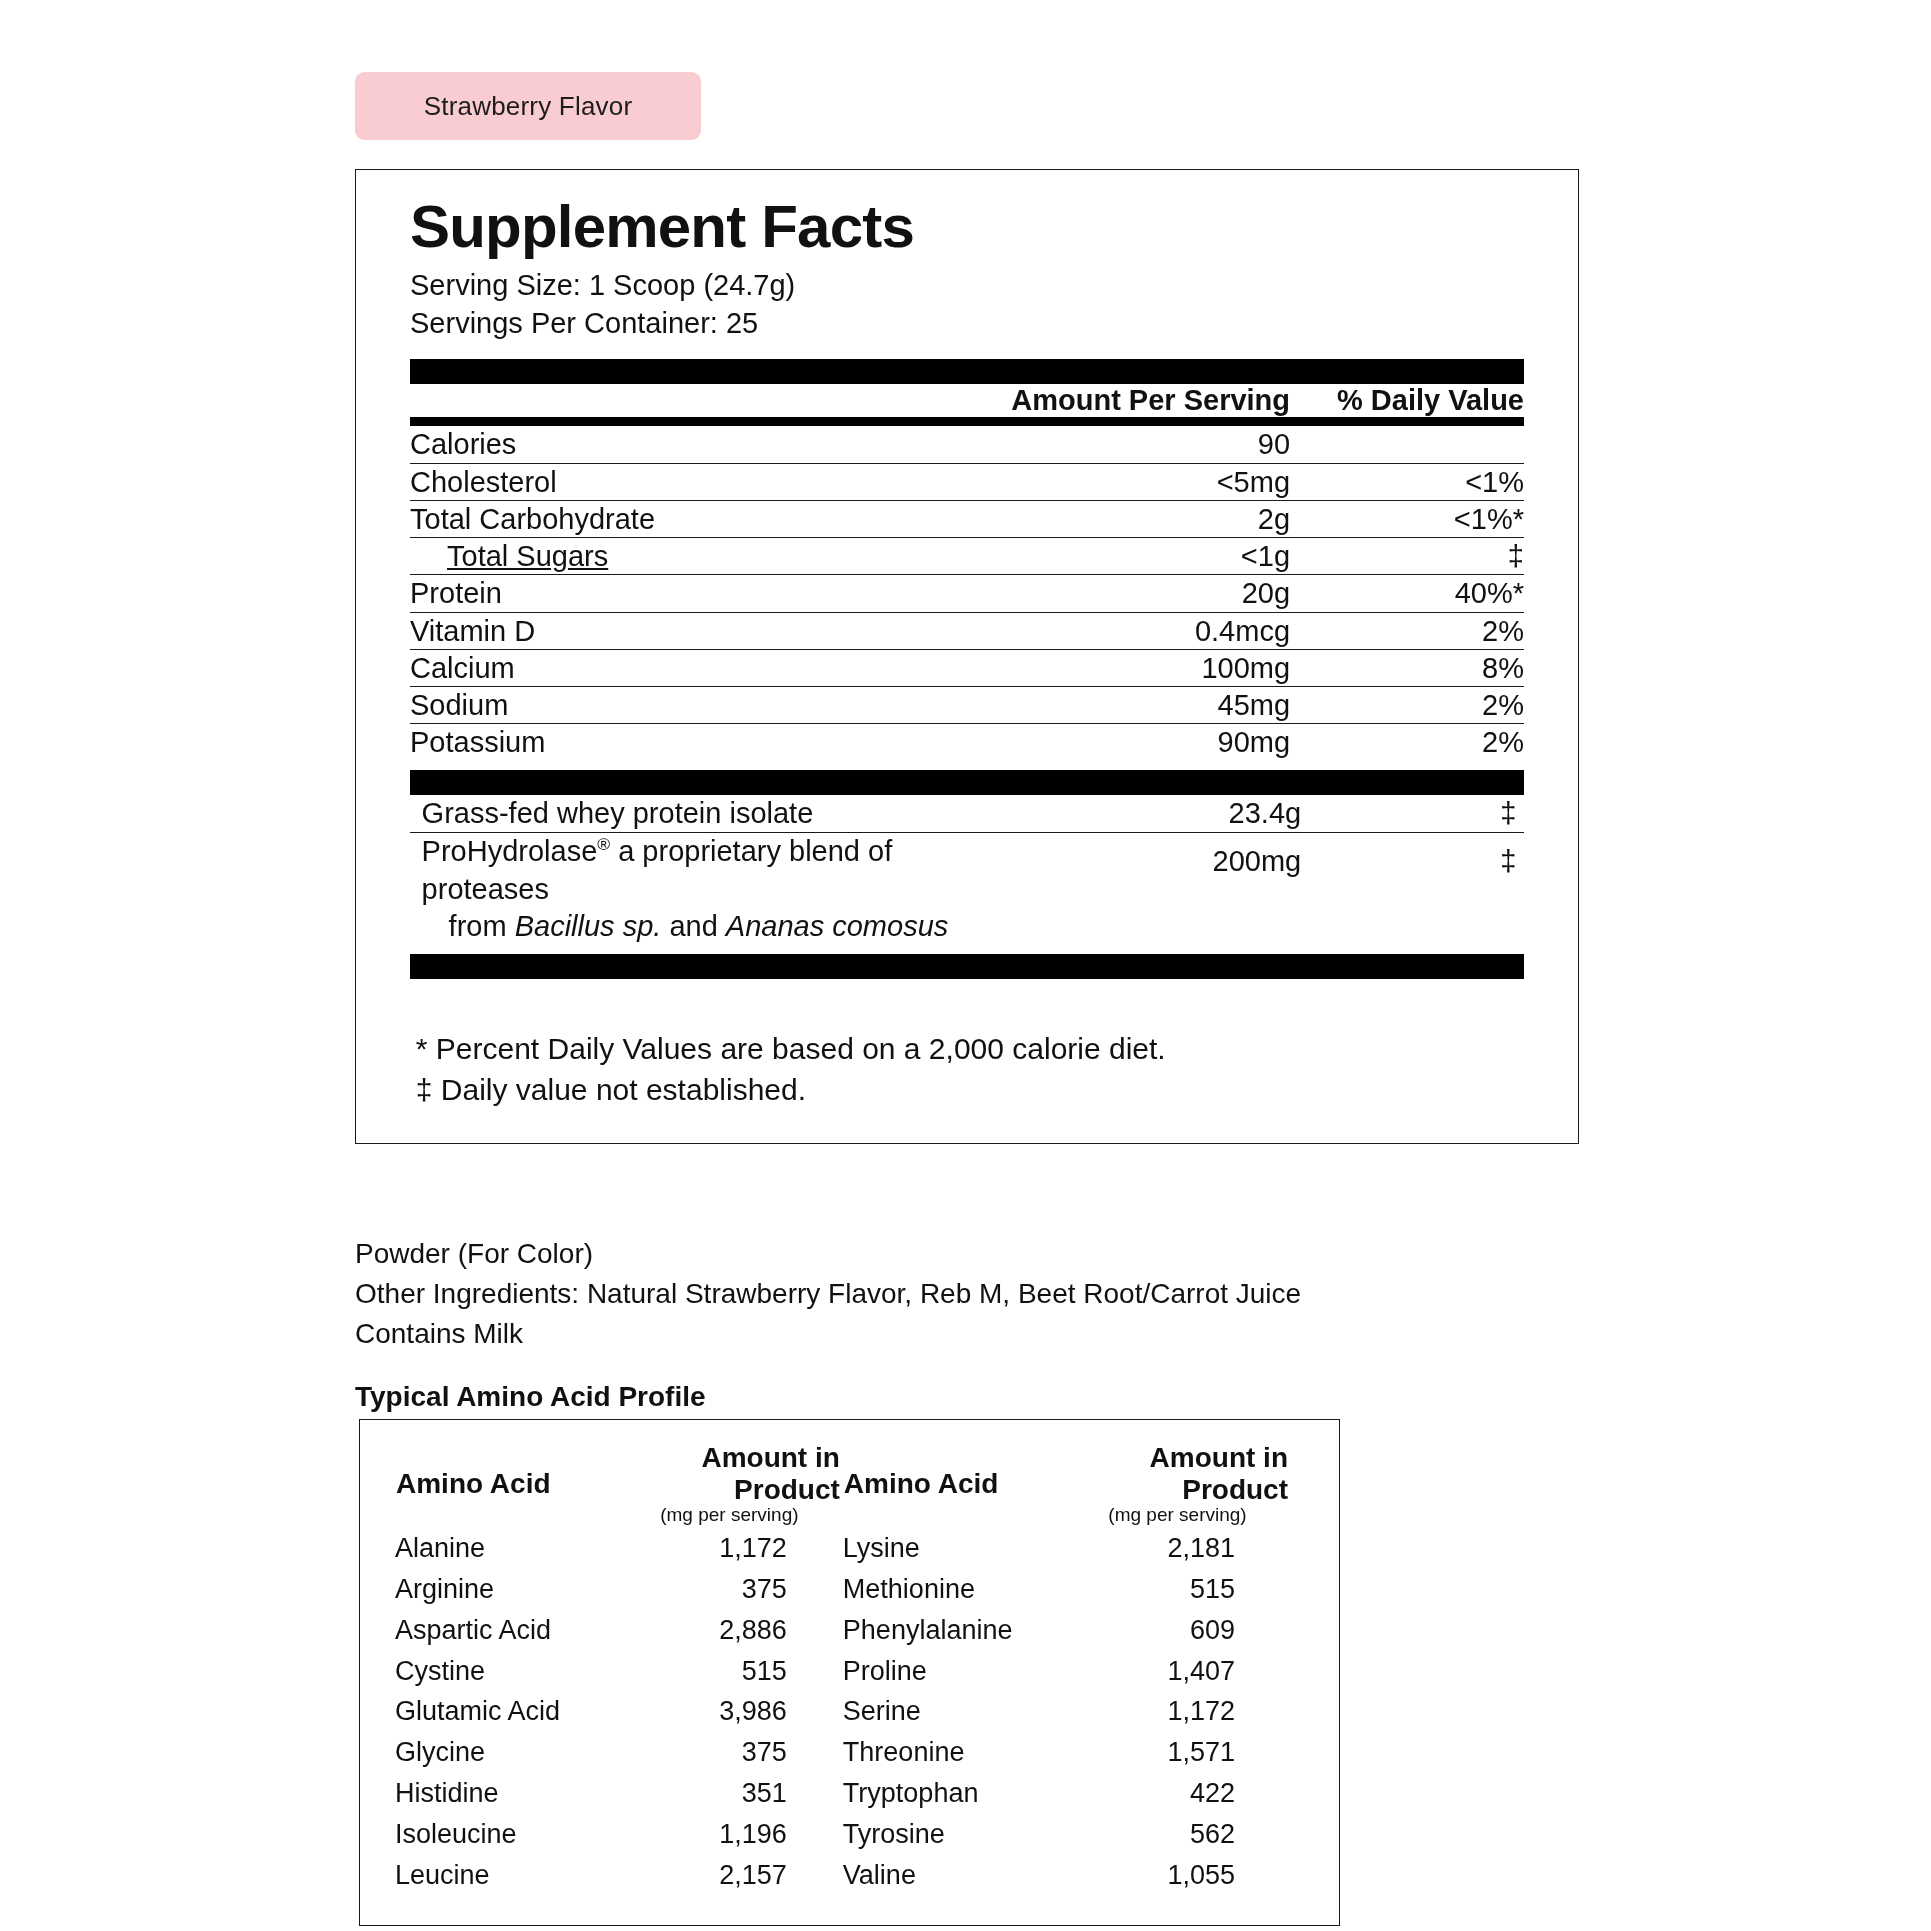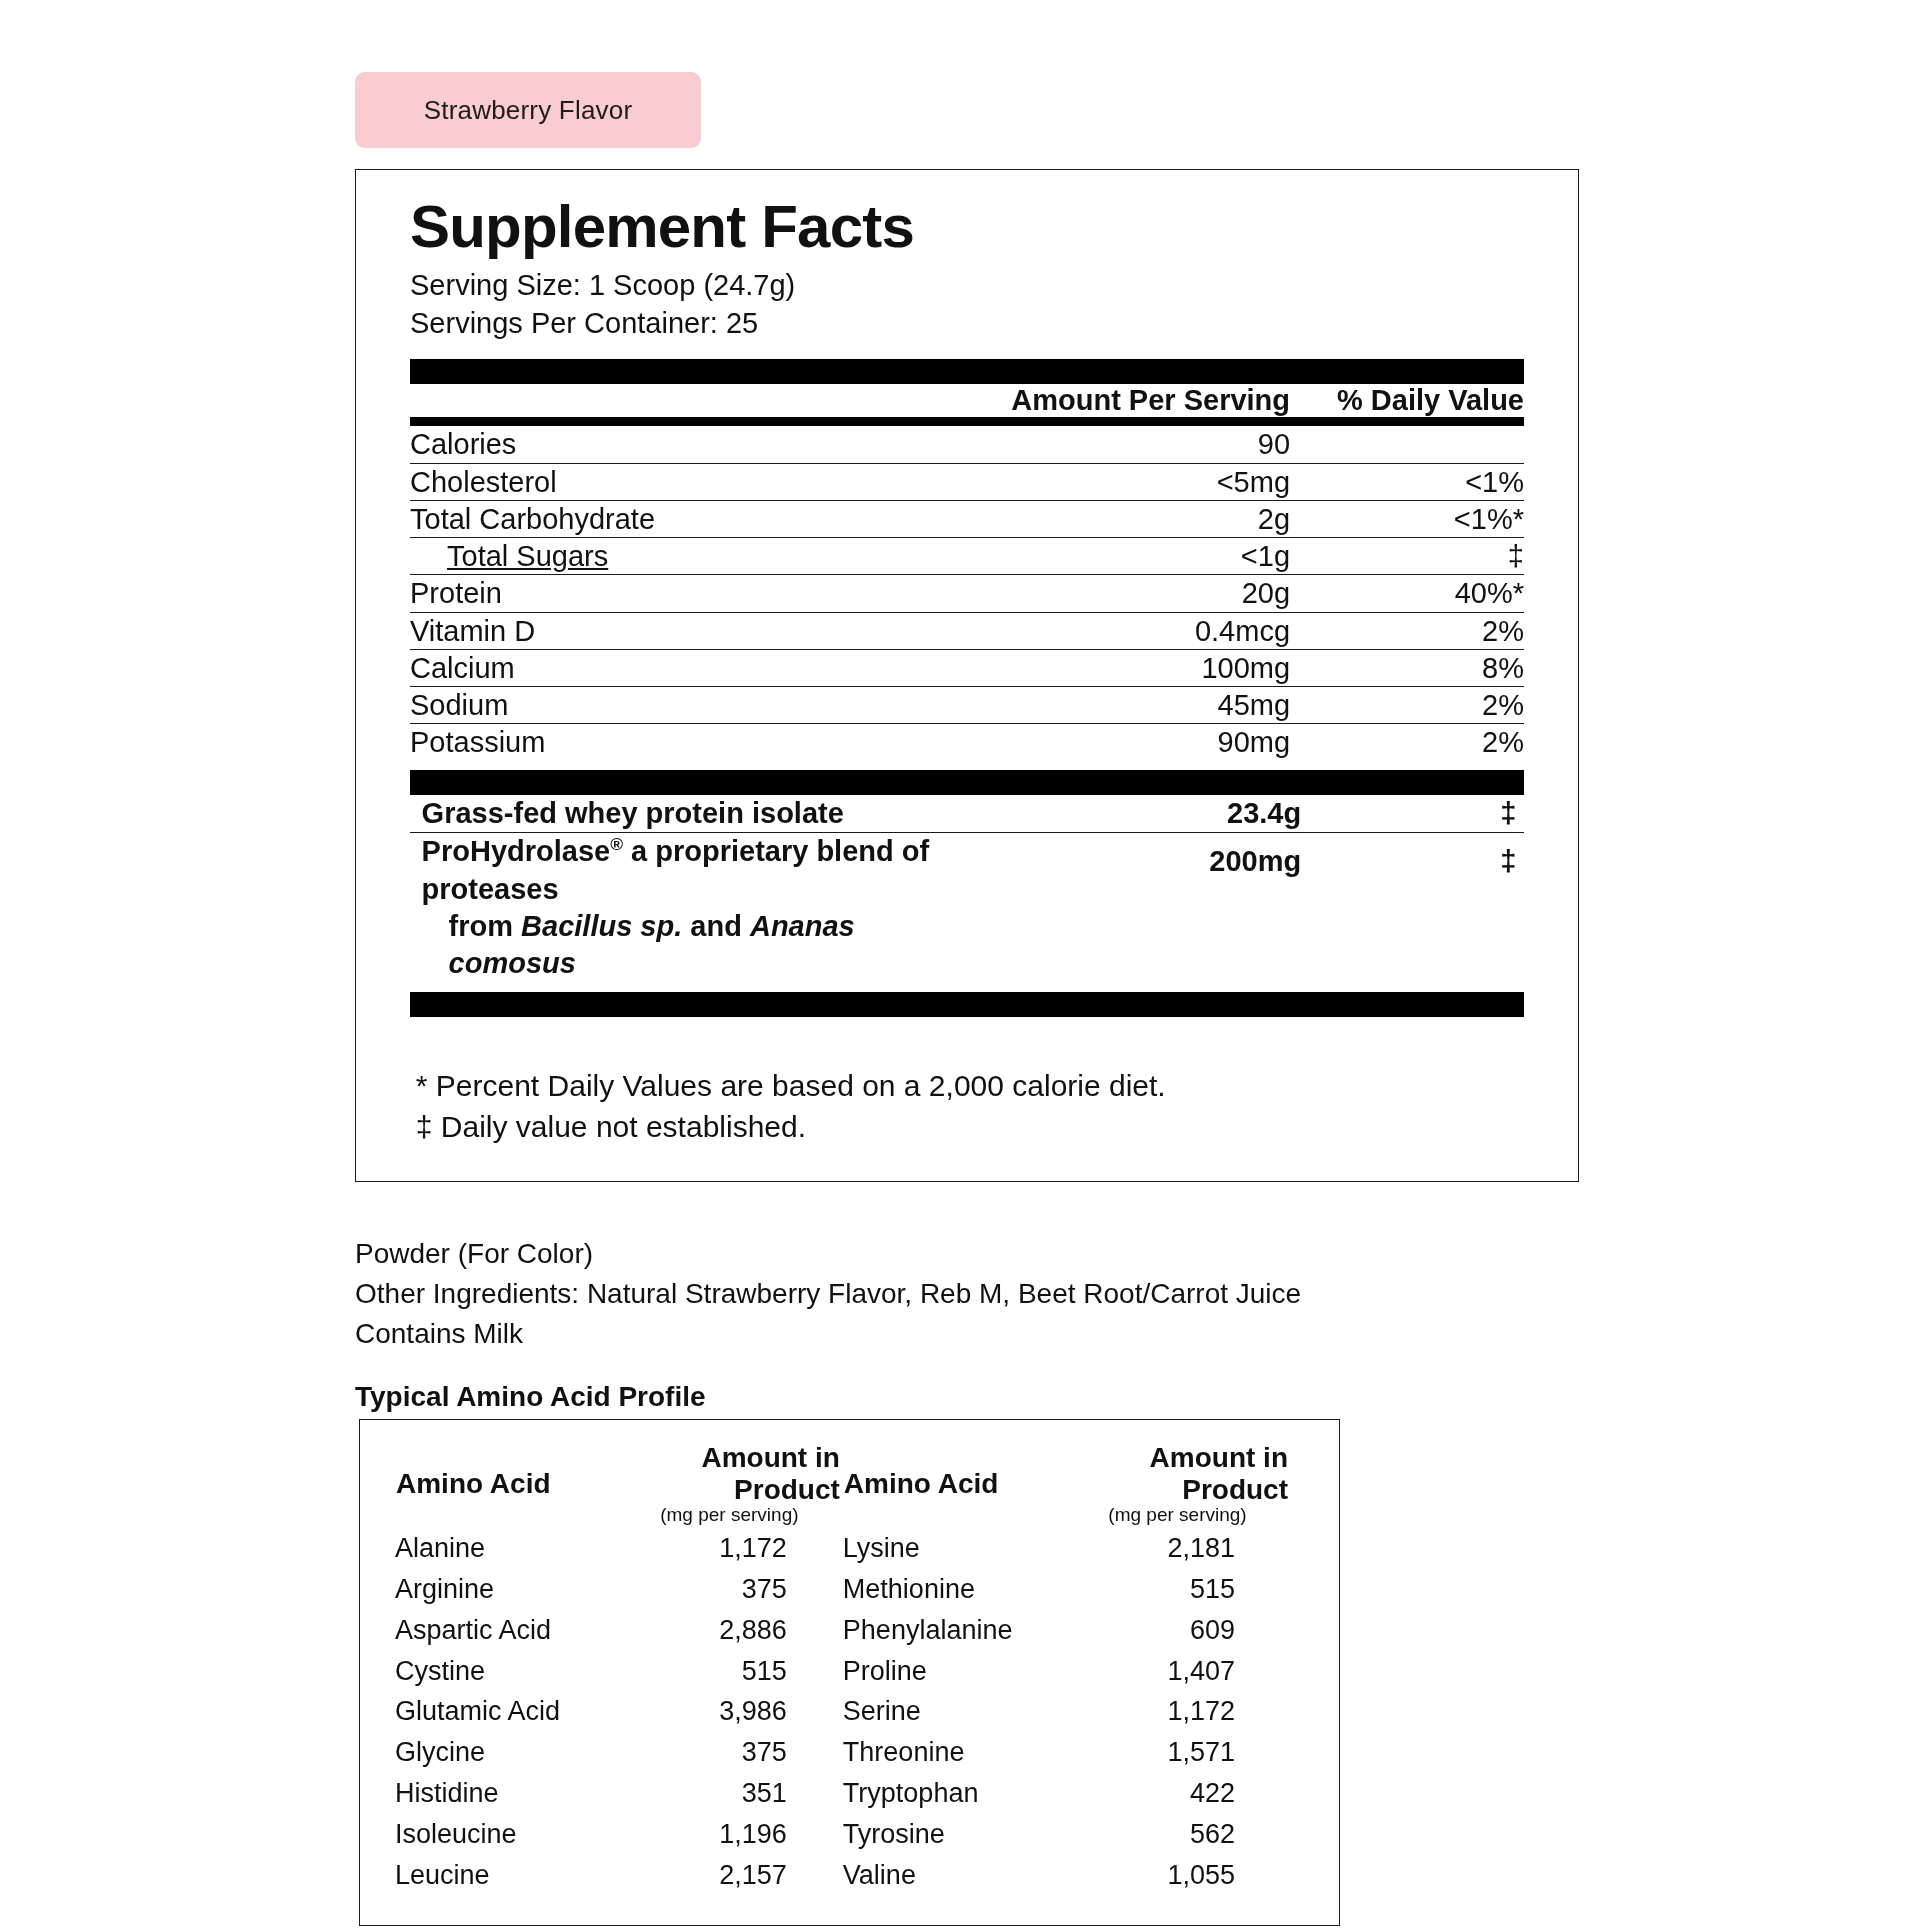--- a/index.html
+++ b/index.html
@@ -19,21 +19,21 @@
     min-height: 1931px;
     box-sizing: border-box;
     padding: 0;
   }
   
   .flavor-badge {
     position: absolute;
     left: 355px;
     top: 72px;
     width: 346px;
-    height: 76px;
+    height: 68px;
     background: #f9ccd1;
     border-radius: 9.7px;
     display: flex;
     align-items: center;
     justify-content: center;
     font-size: 26px;
     color: #1d1d1d;
     letter-spacing: 0.2px;
   }
   
@@ -90,21 +90,20 @@
   }
   .row.first td { border-top: none; }
   .col-name { text-align: left; }
   .col-amt { text-align: right; white-space: nowrap; }
   .col-dv  { text-align: right; white-space: nowrap; }
   .indent { padding-left: 37px !important; text-decoration: underline; }
   .ing-row td {
     border-top: 1.9px solid #1a1a1a;
     padding: 7.7px 0 6.8px 0;
     line-height: 1.28;
-    font-weight: bold;
   }
   .ing-row.no-top td { border-top: none; }
   .ing-name { text-align: left; padding-left: 11.6px !important; }
   .ing-sub { display: block; padding-left: 27px; }
   .footnotes {
     font-size: 30px;
     line-height: 1.36;
     padding-top: 15.4px;
     padding-left: 5.8px;
     margin-top: 34px;

